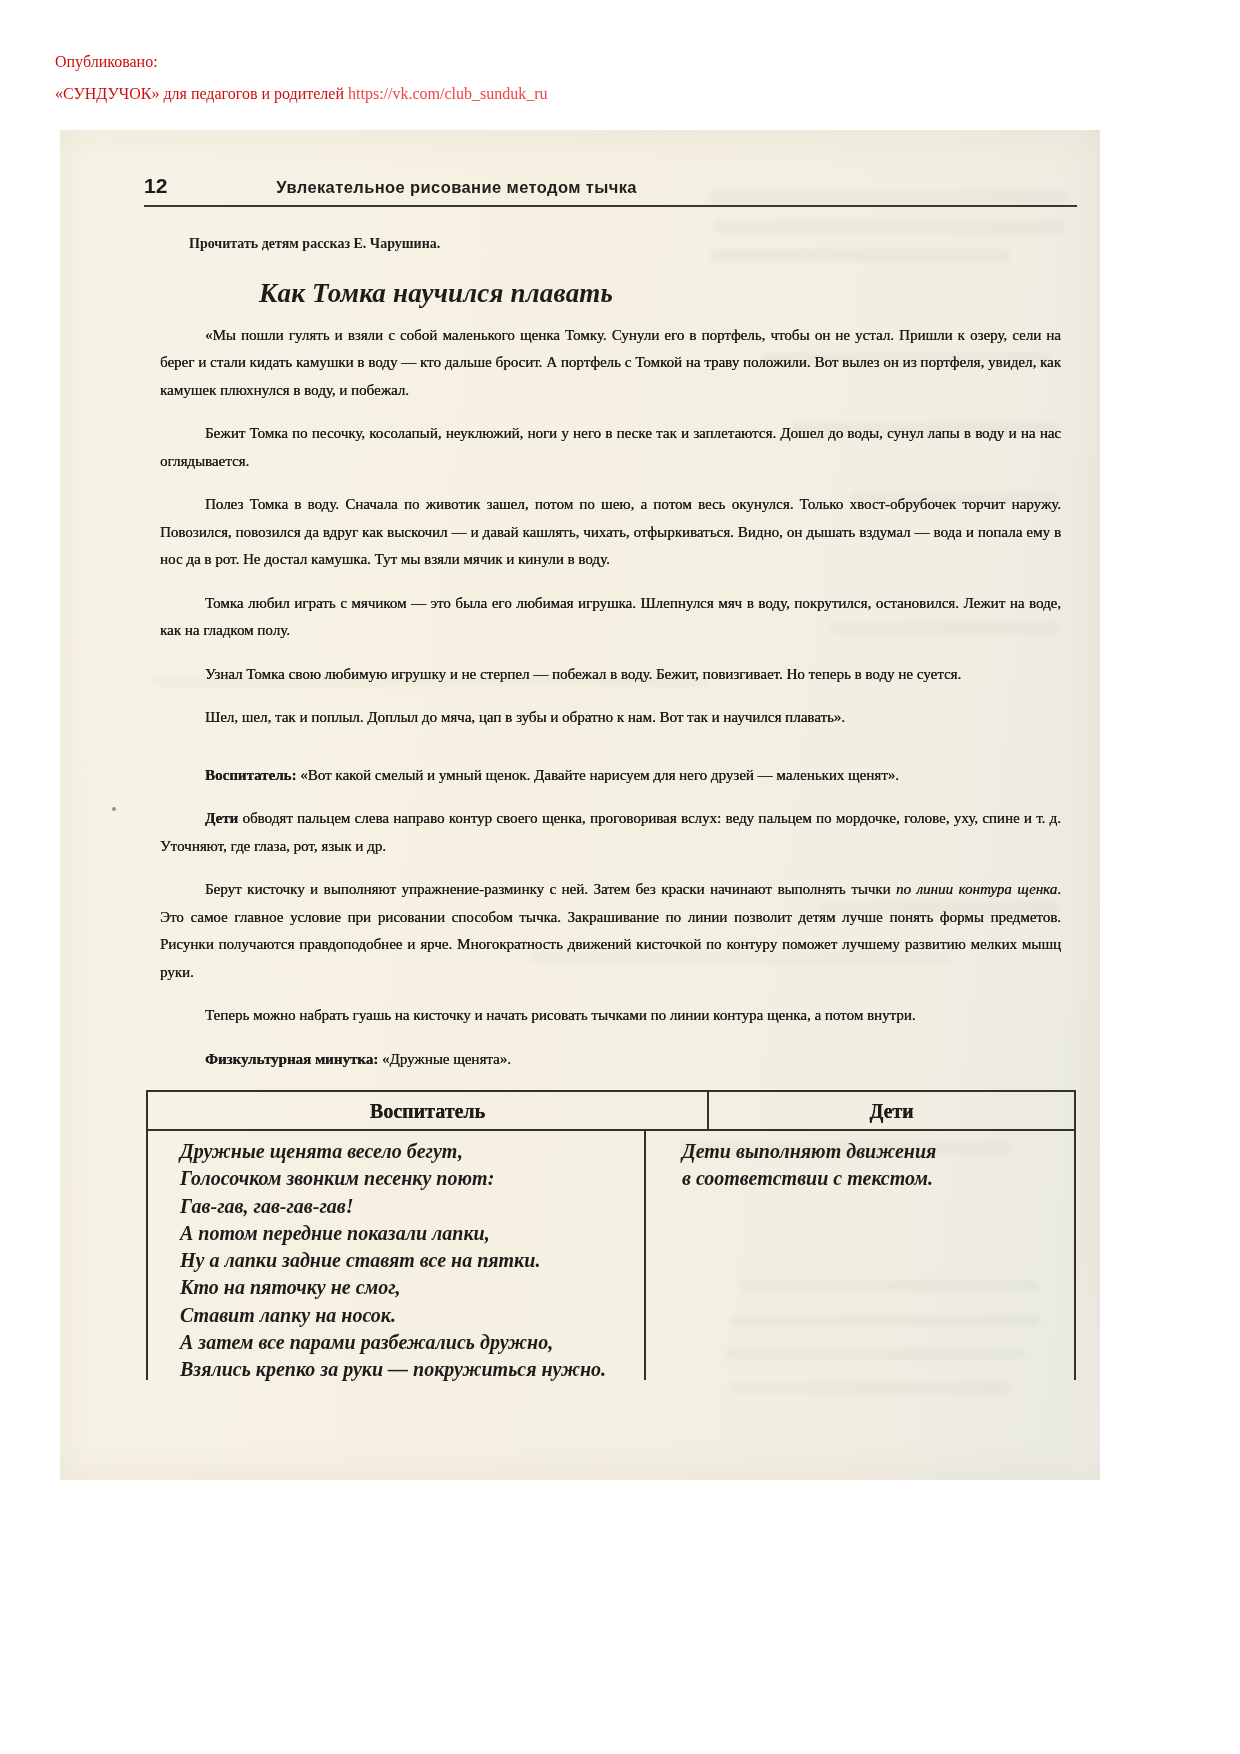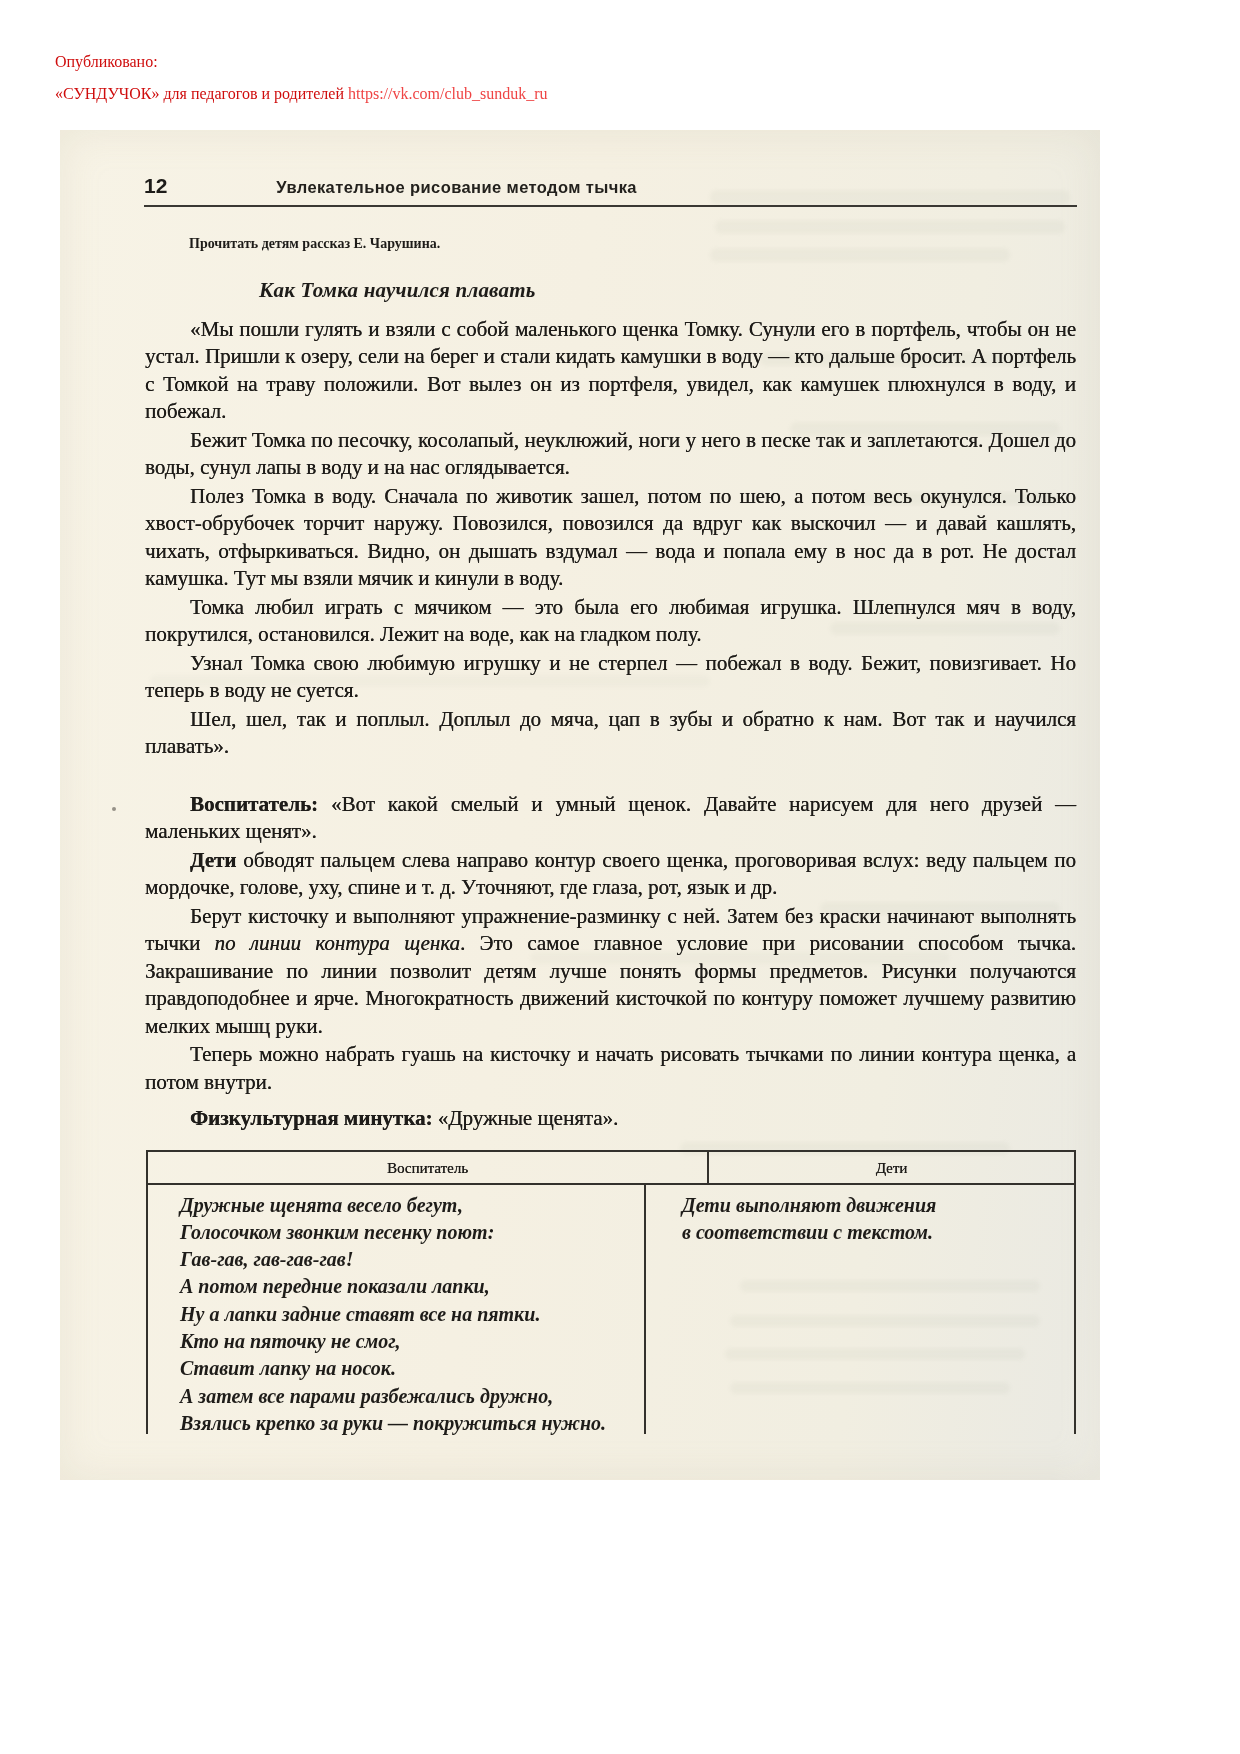--- a/index.html
+++ b/index.html
@@ -30,38 +30,38 @@
     padding:44px 27px 0 84px; 
     width:933px;box-sizing:content-box;
   }
   
   .runhead{display:flex;align-items:baseline;font-family:"Liberation Sans",sans-serif;}
   .pagenum{font-weight:bold;font-size:21px;}
   .runtitle{font-weight:bold;font-size:16.5px;letter-spacing:.4px;margin-left:109px;color:#23211d;}
   .rule{border-top:2.5px solid #3a3833;margin-top:7px;}
   
   .instruction{margin:23px 0 8px;text-indent:45px;font-size:14px;line-height:27.5px;font-weight:bold;}
-  .story-title{margin:20px 0 0 115px;font-size:21px;font-weight:bold;font-style:italic;letter-spacing:.2px;}
+  .story-title{margin:20px 0 0 115px;font-size:27px;font-weight:bold;font-style:italic;letter-spacing:.2px;}
   p.body{
-    margin:1px;font-size:21px;line-height:27.5px;
+    margin:16px;font-size:15px;line-height:27.5px;
     text-align:justify;text-indent:45px;
     text-shadow:.25px 0 0 currentColor;
   }
   p.first{margin-top:13px;}
   p.gap-top{margin-top:30px;}
   p.fiz{margin-top:9px;}
   .bold{font-weight:bold;}
   .ital{font-style:italic;}
   
   .ftable{
     margin:17px 0 0 2px;width:930px;box-sizing:border-box;
     border:2px solid #33312c;border-bottom:none;
   }
   .thead{display:flex;border-bottom:2px solid #33312c;}
-  .th{font-weight:normal;font-size:15px;text-align:center;padding:8px 0 6px;text-shadow:.25px 0 0 currentColor;}
+  .th{font-weight:bold;font-size:20px;text-align:center;padding:8px 0 6px;text-shadow:.25px 0 0 currentColor;}
   .th-left{width:561px;border-right:2px solid #33312c;box-sizing:border-box;}
   .th-right{flex:1;}
   .tbody{display:flex;height:249px;}
   .td-left{width:498px;border-right:2px solid #33312c;box-sizing:border-box;padding:7px 0 0 32px;}
   .td-right{flex:1;padding:7px 10px 0 36px;}
   .vline{font-style:italic;font-weight:600;font-size:20px;line-height:27.3px;white-space:nowrap;}
   
   .ghost{
     position:absolute;border-radius:7px;
     background:rgba(128,138,116,.55);

